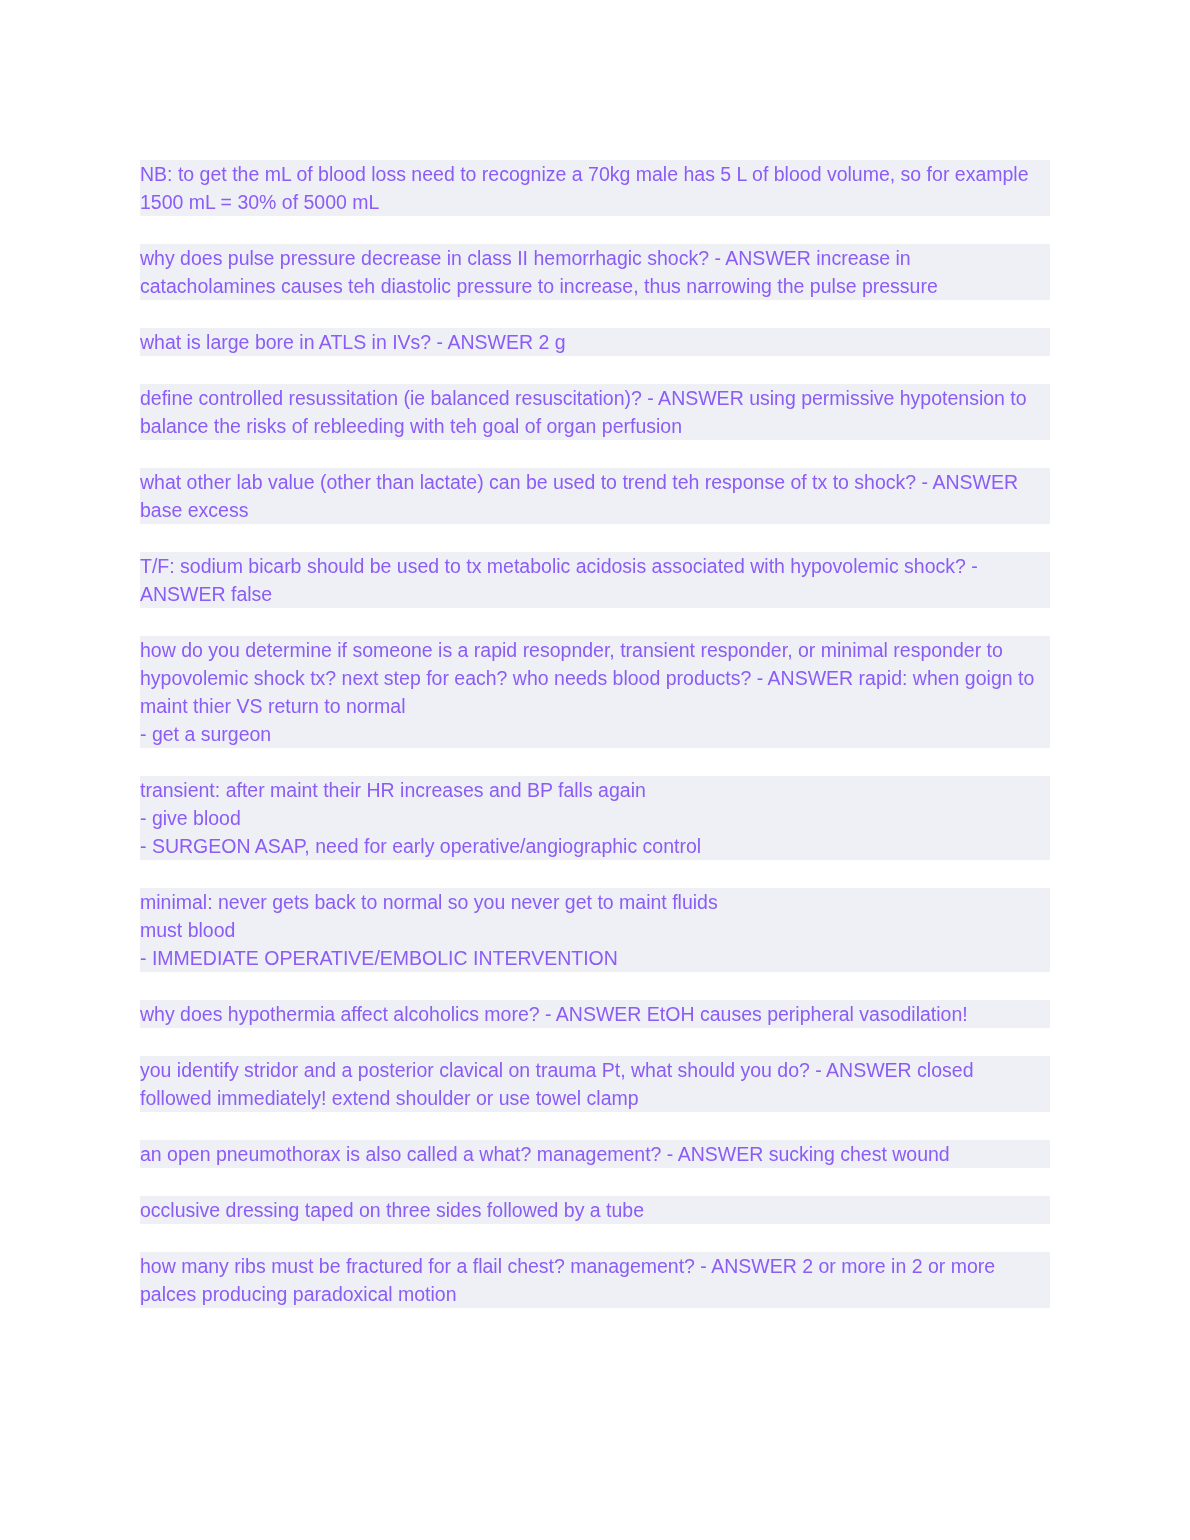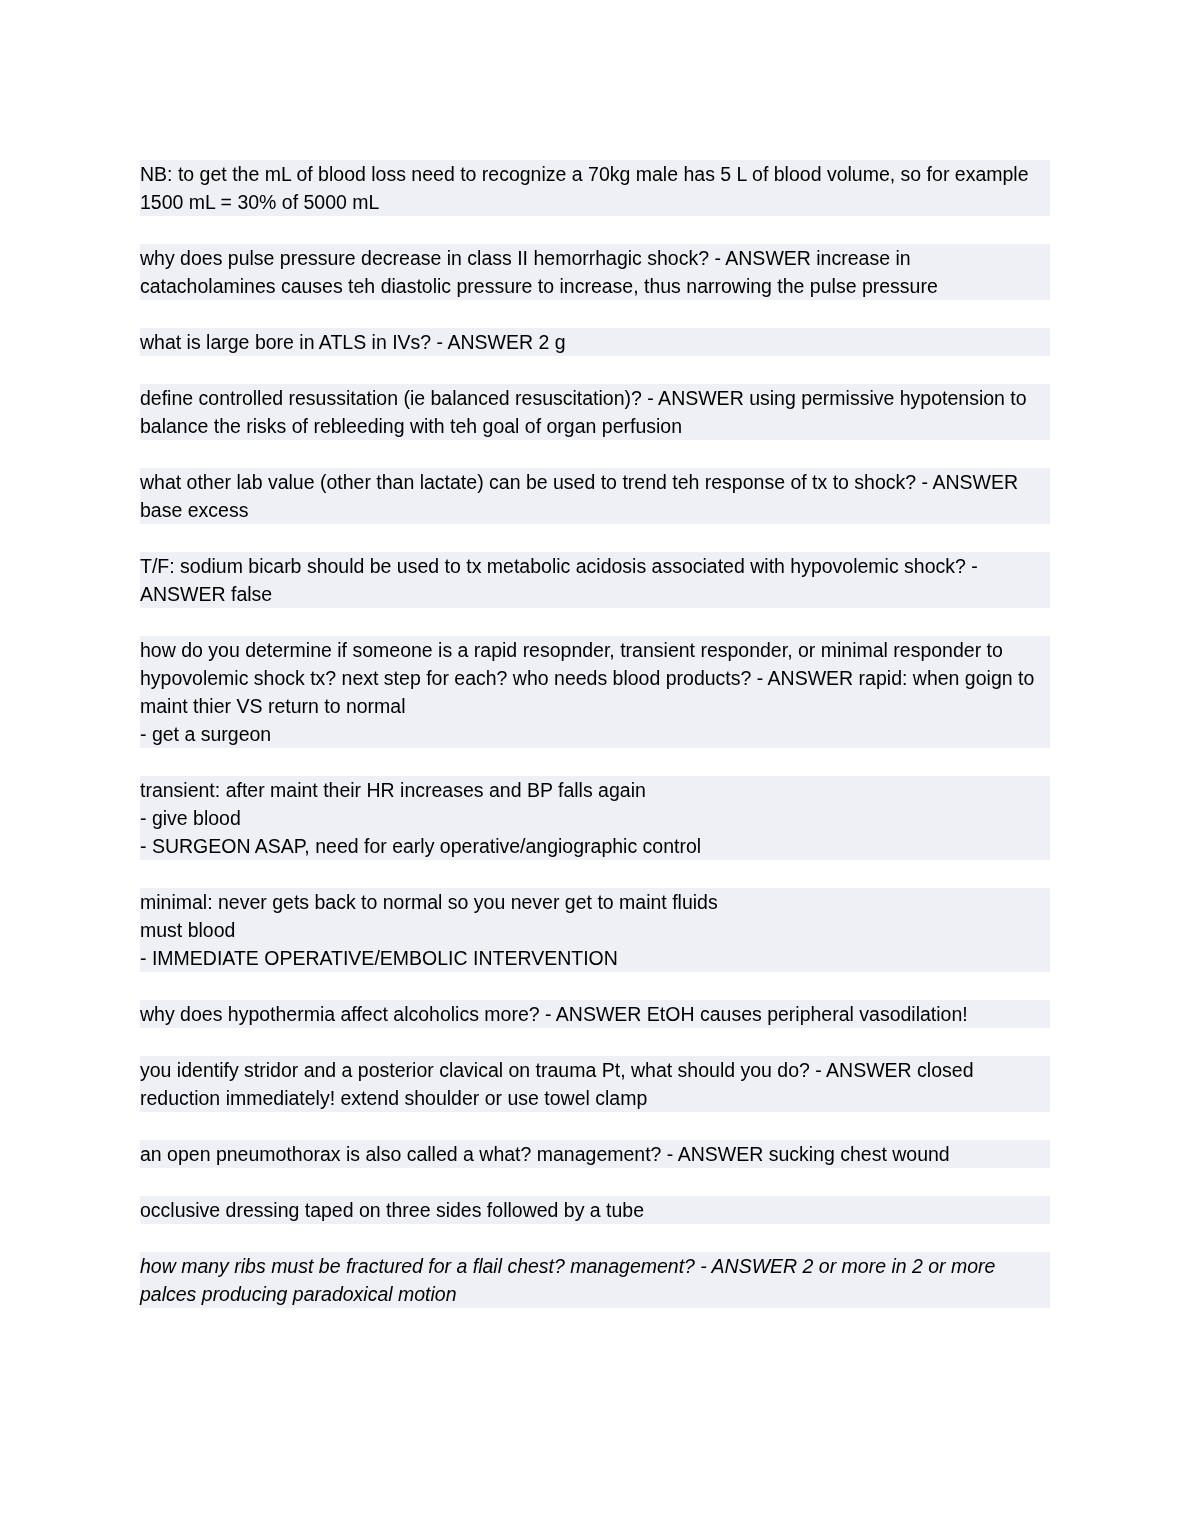--- a/index.html
+++ b/index.html
@@ -21,26 +21,25 @@
     box-sizing: border-box;
     padding: 160px 140px 0 140px;
   }
   .doc-body {
     width: 910px;
   }
   .para {
     margin: 0 0 28px 0;
     font-size: 19.5px;
     line-height: 28px;
-    color: #000000;
+    color: #8b5cf6;
     white-space: pre-wrap;
   }
   .para:last-child {
     margin-bottom: 0;
-    font-style: italic;
   }
   .hl {
     background: #eef0f6;
   }
 </style>
 </head>
 <body>
 
 <div class="page">
   <div class="doc-body">
@@ -52,18 +51,18 @@
     <p class="para hl">T/F: sodium bicarb should be used to tx metabolic acidosis associated with hypovolemic shock? - ANSWER false</p>
     <p class="para hl">how do you determine if someone is a rapid resopnder, transient responder, or minimal responder to hypovolemic shock tx? next step for each? who needs blood products? - ANSWER rapid: when goign to maint thier VS return to normal
 - get a surgeon</p>
     <p class="para hl">transient: after maint their HR increases and BP falls again
 - give blood
 - SURGEON ASAP, need for early operative/angiographic control</p>
     <p class="para hl">minimal: never gets back to normal so you never get to maint fluids
 must blood
 - IMMEDIATE OPERATIVE/EMBOLIC INTERVENTION</p>
     <p class="para hl">why does hypothermia affect alcoholics more? - ANSWER EtOH causes peripheral vasodilation!</p>
-    <p class="para hl">you identify stridor and a posterior clavical on trauma Pt, what should you do? - ANSWER closed reduction immediately! extend shoulder or use towel clamp</p>
+    <p class="para hl">you identify stridor and a posterior clavical on trauma Pt, what should you do? - ANSWER closed followed immediately! extend shoulder or use towel clamp</p>
     <p class="para hl">an open pneumothorax is also called a what? management? - ANSWER sucking chest wound</p>
     <p class="para hl">occlusive dressing taped on three sides followed by a tube</p>
     <p class="para hl">how many ribs must be fractured for a flail chest? management? - ANSWER 2 or more in 2 or more palces producing paradoxical motion</p>
   </div>
 </div>
 
 </body></html>

